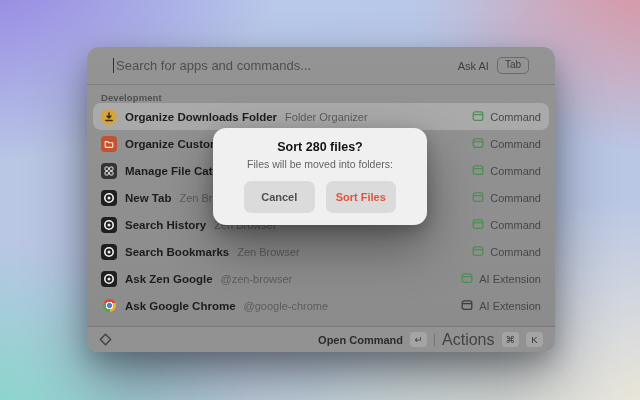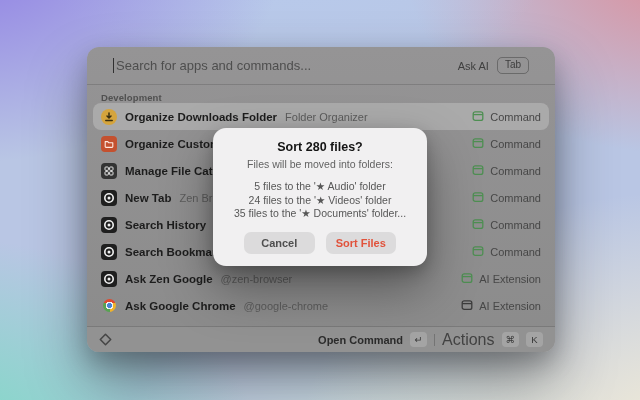--- a/index.html
+++ b/index.html
@@ -91,21 +91,21 @@
     background:#f1f0f1; border-radius:13px; padding:12px 16px 12px;
     box-shadow:0 22px 50px rgba(0,0,0,.38), 0 6px 16px rgba(0,0,0,.22);
     text-align:center;
   }
   .dialog-title { font-size:12.5px; font-weight:700; color:#141414; }
   .dialog-sub { font-size:10.5px; color:#636363; margin-top:4px; }
   .dialog-lines { margin-top:10px; }
   .dialog-line { font-size:10.5px; color:#575757; line-height:13.5px; }
   .dialog-buttons { display:flex; gap:11px; padding:0 15px; margin-top:11px; }
   .dlg-btn {
-    flex:1; height:22px; border:none; border-radius:7px; background:#dcdbdc;
+    flex:1; height:32px; border:none; border-radius:7px; background:#dcdbdc;
     font-family:"Liberation Sans", sans-serif; font-size:11px; font-weight:700;
     display:flex; align-items:center; justify-content:center; cursor:default;
   }
   .dlg-btn.cancel { color:#4f4f4f; }
   .dlg-btn.confirm { color:#e1523b; }
 </style>
 </head>
 <body>
 
 <div class="stage">
@@ -296,24 +296,19 @@
         <span class="footer-actions-label">Actions</span>
         <span class="keycap">⌘</span>
         <span class="keycap">K</span>
       </div>
     </div>
   </div>
 
   <div class="dialog">
     <div class="dialog-title">Sort 280 files?</div>
     <div class="dialog-sub">Files will be moved into folders:</div>
-    <div class="dialog-lines">
-      <div class="dialog-line">5 files to the '★ Audio' folder</div>
-      <div class="dialog-line">24 files to the '★ Videos' folder</div>
-      <div class="dialog-line">35 files to the '★ Documents' folder...</div>
-    </div>
     <div class="dialog-buttons">
       <button class="dlg-btn cancel">Cancel</button>
       <button class="dlg-btn confirm">Sort Files</button>
     </div>
   </div>
 
 </div>
 
 </body></html>

